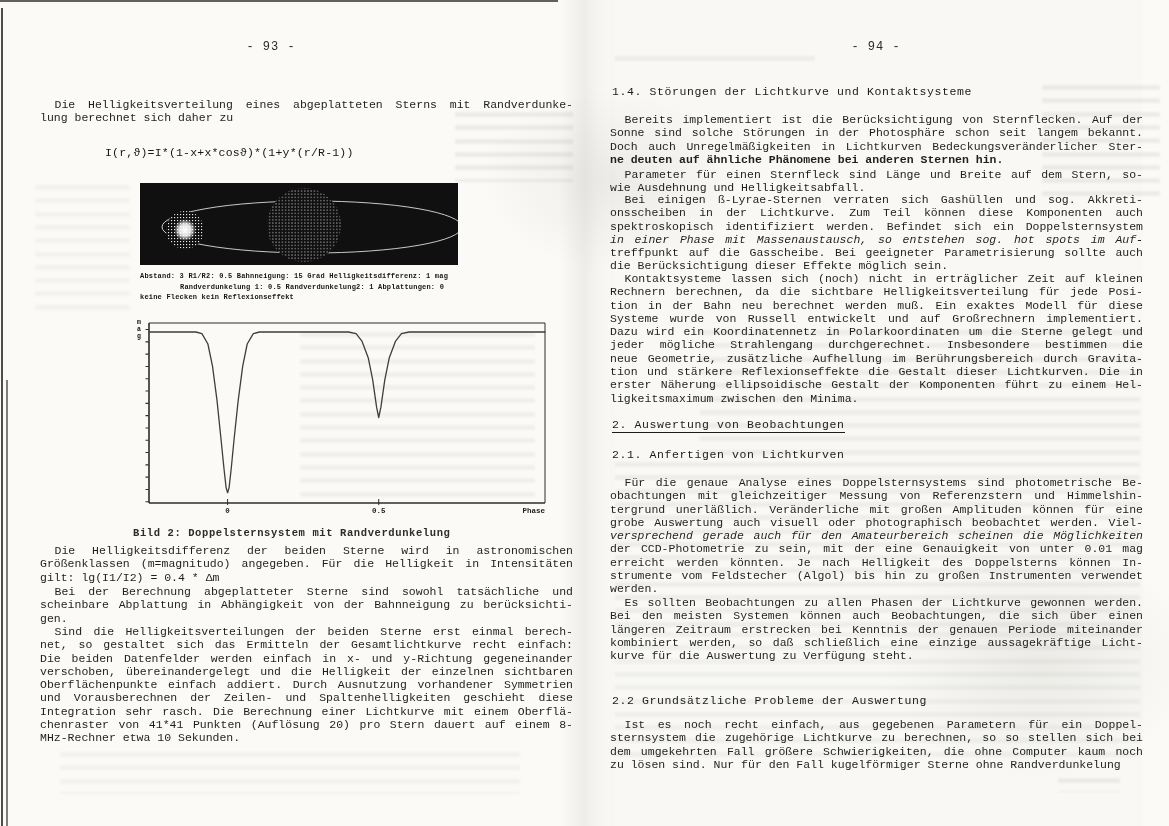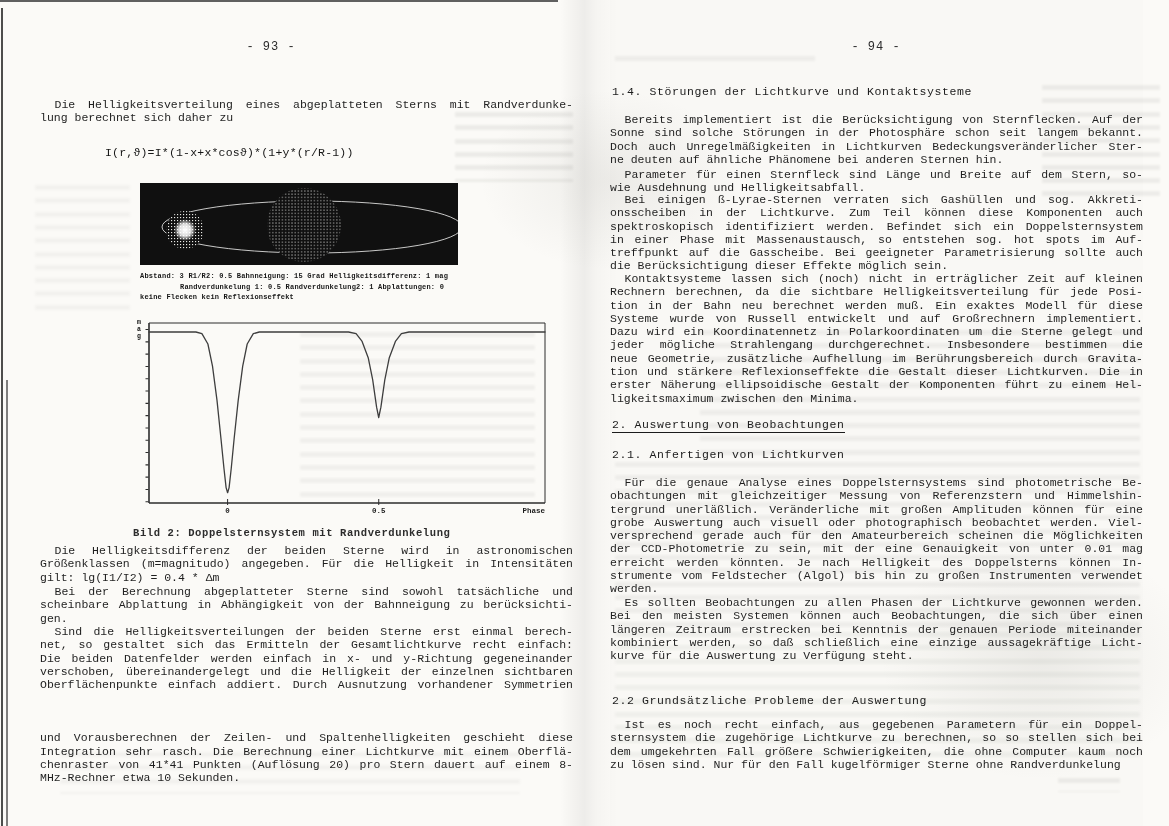--- a/index.html
+++ b/index.html
@@ -131,47 +131,47 @@
         <div class="tline" style="position: static;">Bei der Berechnung abgeplatteter Sterne sind sowohl tatsächliche und</div>
         <div class="tline" style="position: static;">scheinbare Abplattung in Abhängigkeit von der Bahnneigung zu berücksichti-</div>
         <div class="tline tlast" style="position: static;">gen.</div>
       </div>
     <div class="par" style="top:625px;">
         <div class="tline" style="position: static;">Sind die Helligkeitsverteilungen der beiden Sterne erst einmal berech-</div>
         <div class="tline" style="position: static;">net, so gestaltet sich das Ermitteln der Gesamtlichtkurve recht einfach:</div>
         <div class="tline" style="position: static;">Die beiden Datenfelder werden einfach in x- und y-Richtung gegeneinander</div>
         <div class="tline" style="position: static;">verschoben, übereinandergelegt und die Helligkeit der einzelnen sichtbaren</div>
         <div class="tline" style="position: static;">Oberflächenpunkte einfach addiert. Durch Ausnutzung vorhandener Symmetrien</div>
-        <div class="tline" style="position: static; margin-top: 40px;">und Vorausberechnen der Zeilen- und Spaltenhelligkeiten geschieht diese</div>
+        <div class="tline" style="position: static;">und Vorausberechnen der Zeilen- und Spaltenhelligkeiten geschieht diese</div>
         <div class="tline" style="position: static;">Integration sehr rasch. Die Berechnung einer Lichtkurve mit einem Oberflä-</div>
         <div class="tline" style="position: static;">chenraster von 41*41 Punkten (Auflösung 20) pro Stern dauert auf einem 8-</div>
         <div class="tline tlast" style="position: static;">MHz-Rechner etwa 10 Sekunden.</div>
       </div>
   </section>
 
   <section class="page right">
     <div class="pageno">- 94 -</div>
 
     <div class="heading" style="left:2px;top:85px;">1.4. Störungen der Lichtkurve und Kontaktsysteme</div>
 
     <div class="par" style="top:113px;">
         <div class="tline" style="position: static;">Bereits implementiert ist die Berücksichtigung von Sternflecken. Auf der</div>
         <div class="tline" style="position: static;">Sonne sind solche Störungen in der Photosphäre schon seit langem bekannt.</div>
         <div class="tline" style="position: static;">Doch auch Unregelmäßigkeiten in Lichtkurven Bedeckungsveränderlicher Ster-</div>
-        <div class="tline tlast" style="position: static;">ne deuten auf ähnliche Phänomene bei anderen Sternen hin.</div>
+        <div class="tline tlast" style="position: static; font-weight: bold;">ne deuten auf ähnliche Phänomene bei anderen Sternen hin.</div>
       </div>
     <div class="par" style="top:168px;">
         <div class="tline" style="position: static;">Parameter für einen Sternfleck sind Länge und Breite auf dem Stern, so-</div>
         <div class="tline tlast" style="position: static;">wie Ausdehnung und Helligkeitsabfall.</div>
       </div>
     <div class="par" style="top:193px;">
         <div class="tline" style="position: static;">Bei einigen ß-Lyrae-Sternen verraten sich Gashüllen und sog. Akkreti-</div>
         <div class="tline" style="position: static;">onsscheiben in der Lichtkurve. Zum Teil können diese Komponenten auch</div>
         <div class="tline" style="position: static;">spektroskopisch identifiziert werden. Befindet sich ein Doppelsternsystem</div>
-        <div class="tline" style="position: static;">in einer Phase mit Massenaustausch, so entstehen sog. hot spots im Auf-</div>
+        <div class="tline" style="position: static; font-style: italic;">in einer Phase mit Massenaustausch, so entstehen sog. hot spots im Auf-</div>
         <div class="tline" style="position: static;">treffpunkt auf die Gasscheibe. Bei geeigneter Parametrisierung sollte auch</div>
         <div class="tline tlast" style="position: static;">die Berücksichtigung dieser Effekte möglich sein.</div>
       </div>
     <div class="par" style="top:272px;">
         <div class="tline" style="position: static;">Kontaktsysteme lassen sich (noch) nicht in erträglicher Zeit auf kleinen</div>
         <div class="tline" style="position: static;">Rechnern berechnen, da die sichtbare Helligkeitsverteilung für jede Posi-</div>
         <div class="tline" style="position: static;">tion in der Bahn neu berechnet werden muß. Ein exaktes Modell für diese</div>
         <div class="tline" style="position: static;">Systeme wurde von Russell entwickelt und auf Großrechnern implementiert.</div>
         <div class="tline" style="position: static;">Dazu wird ein Koordinatennetz in Polarkoordinaten um die Sterne gelegt und</div>
         <div class="tline" style="position: static;">jeder mögliche Strahlengang durchgerechnet. Insbesondere bestimmen die</div>
@@ -184,21 +184,21 @@
     <div class="heading" style="left:2px;top:418px;">
       <span class="ul">2. Auswertung von Beobachtungen</span>
     </div>
     <div class="heading" style="left:2px;top:448px;">2.1. Anfertigen von Lichtkurven</div>
 
     <div class="par" style="top:476px;">
         <div class="tline" style="position: static;">Für die genaue Analyse eines Doppelsternsystems sind photometrische Be-</div>
         <div class="tline" style="position: static;">obachtungen mit gleichzeitiger Messung von Referenzstern und Himmelshin-</div>
         <div class="tline" style="position: static;">tergrund unerläßlich. Veränderliche mit großen Amplituden können für eine</div>
         <div class="tline" style="position: static;">grobe Auswertung auch visuell oder photographisch beobachtet werden. Viel-</div>
-        <div class="tline" style="position: static;">versprechend gerade auch für den Amateurbereich scheinen die Möglichkeiten</div>
+        <div class="tline" style="position: static; font-style: italic;">versprechend gerade auch für den Amateurbereich scheinen die Möglichkeiten</div>
         <div class="tline" style="position: static;">der CCD-Photometrie zu sein, mit der eine Genauigkeit von unter 0.01 mag</div>
         <div class="tline" style="position: static;">erreicht werden könnten. Je nach Helligkeit des Doppelsterns können In-</div>
         <div class="tline" style="position: static;">strumente vom Feldstecher (Algol) bis hin zu großen Instrumenten verwendet</div>
         <div class="tline tlast" style="position: static;">werden.</div>
       </div>
     <div class="par" style="top:596px;">
         <div class="tline" style="position: static;">Es sollten Beobachtungen zu allen Phasen der Lichtkurve gewonnen werden.</div>
         <div class="tline" style="position: static;">Bei den meisten Systemen können auch Beobachtungen, die sich über einen</div>
         <div class="tline" style="position: static;">längeren Zeitraum erstrecken bei Kenntnis der genauen Periode miteinander</div>
         <div class="tline" style="position: static;">kombiniert werden, so daß schließlich eine einzige aussagekräftige Licht-</div>

